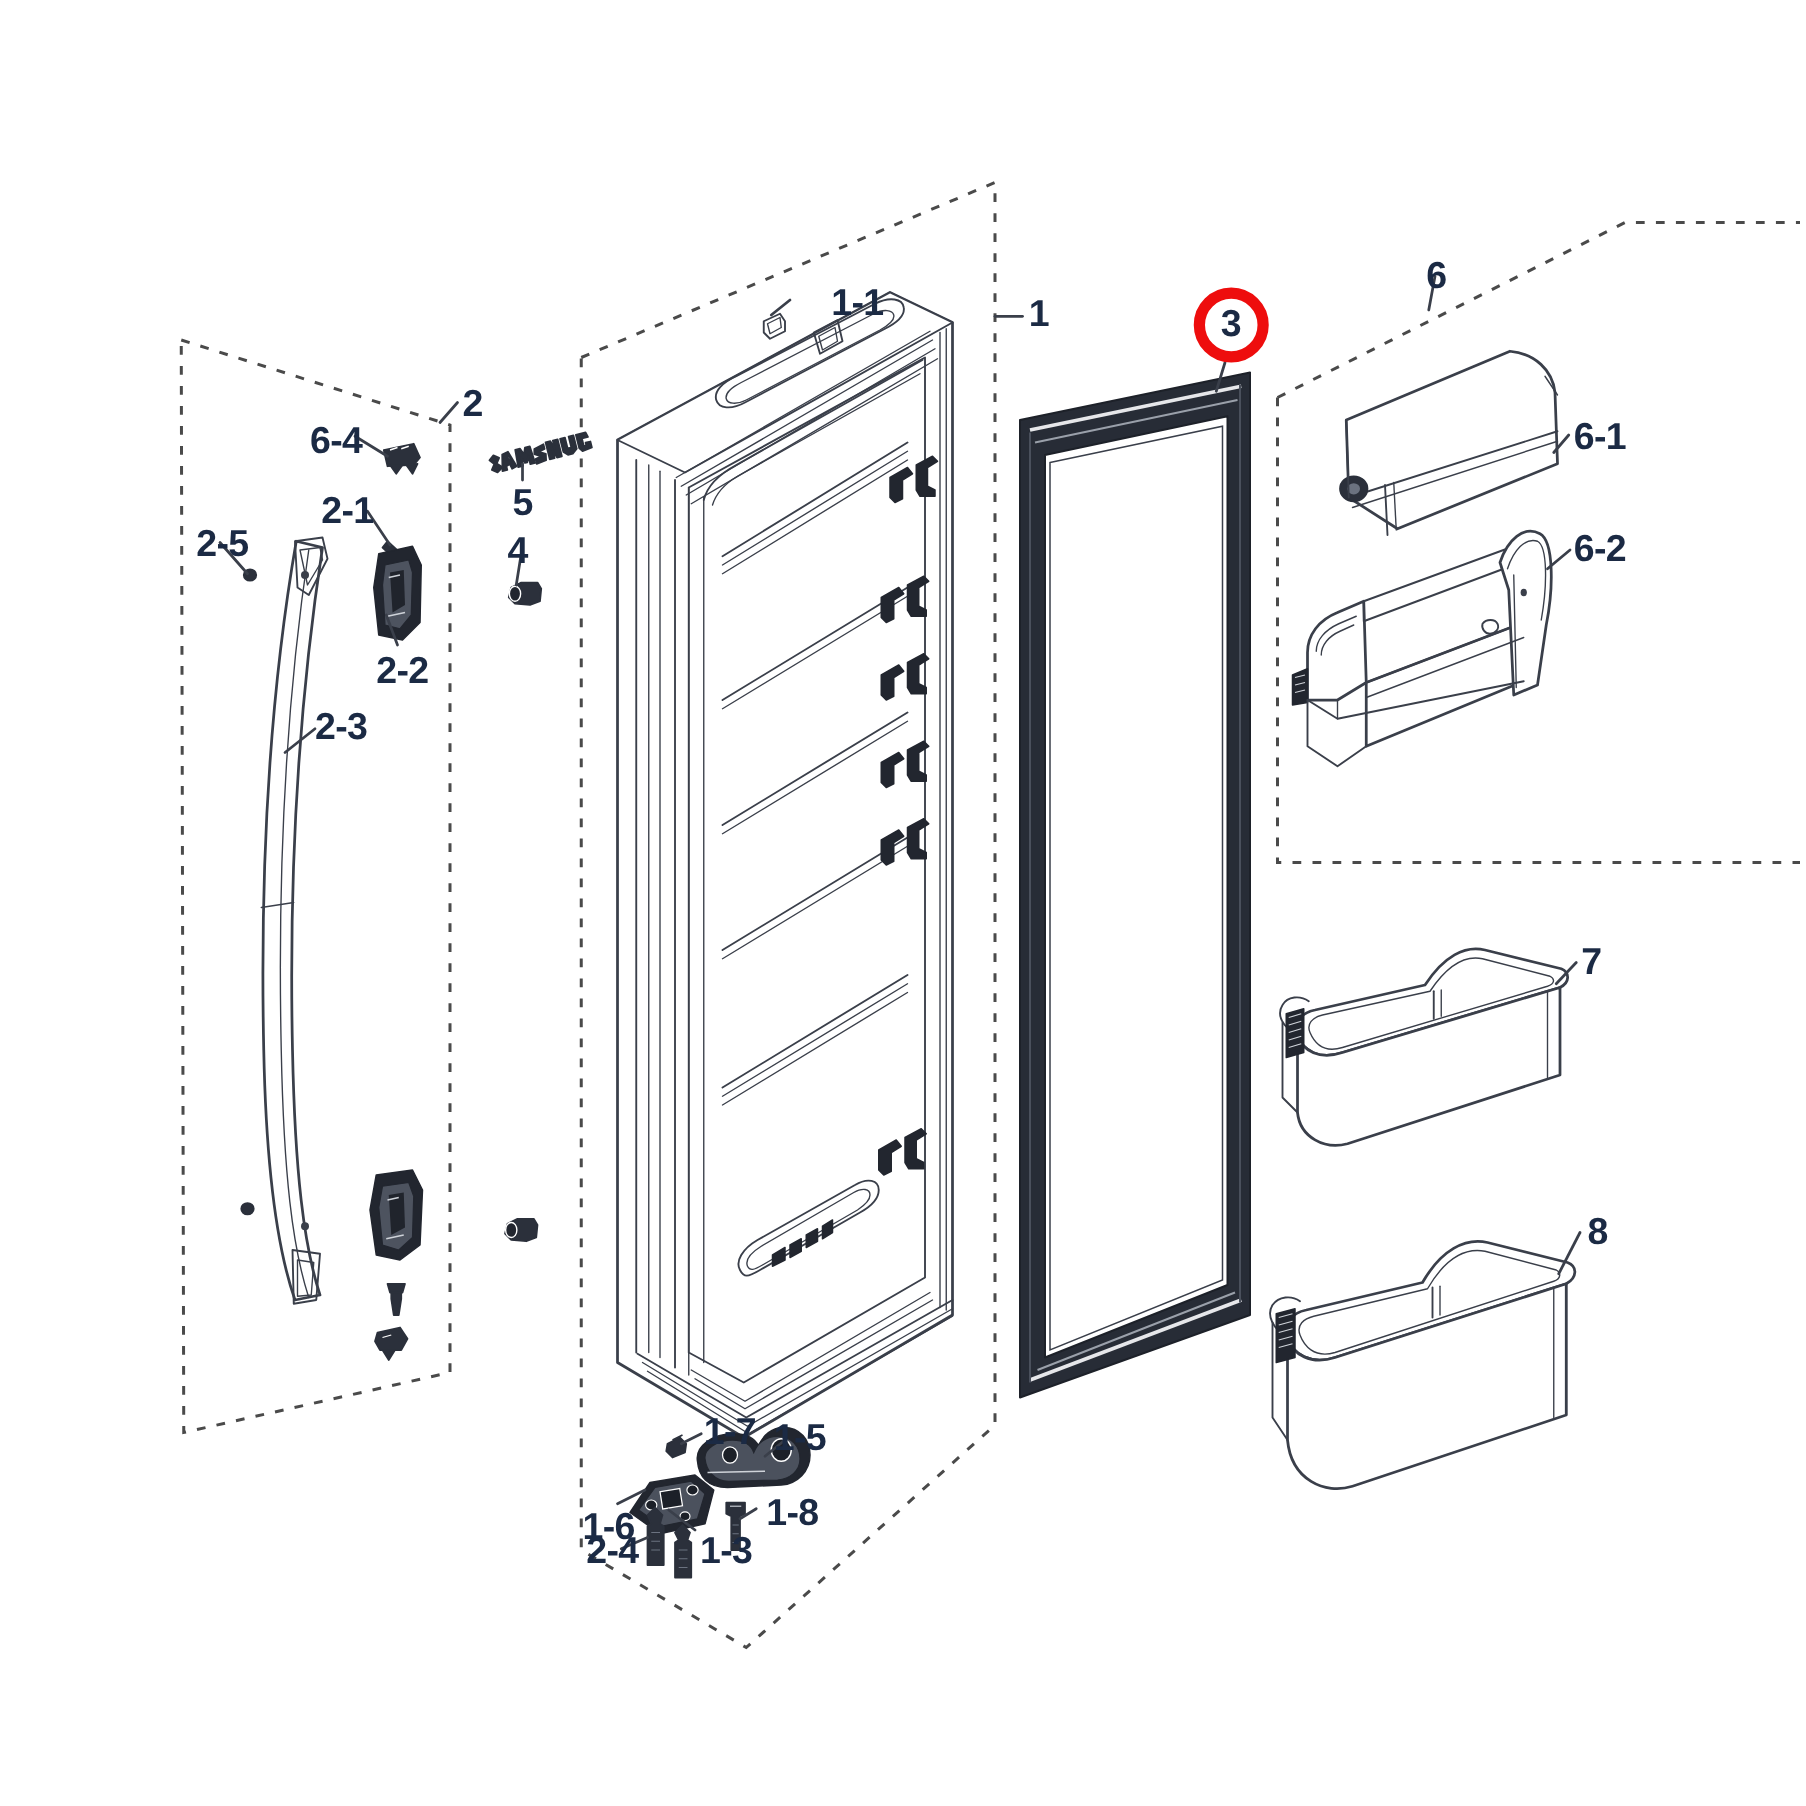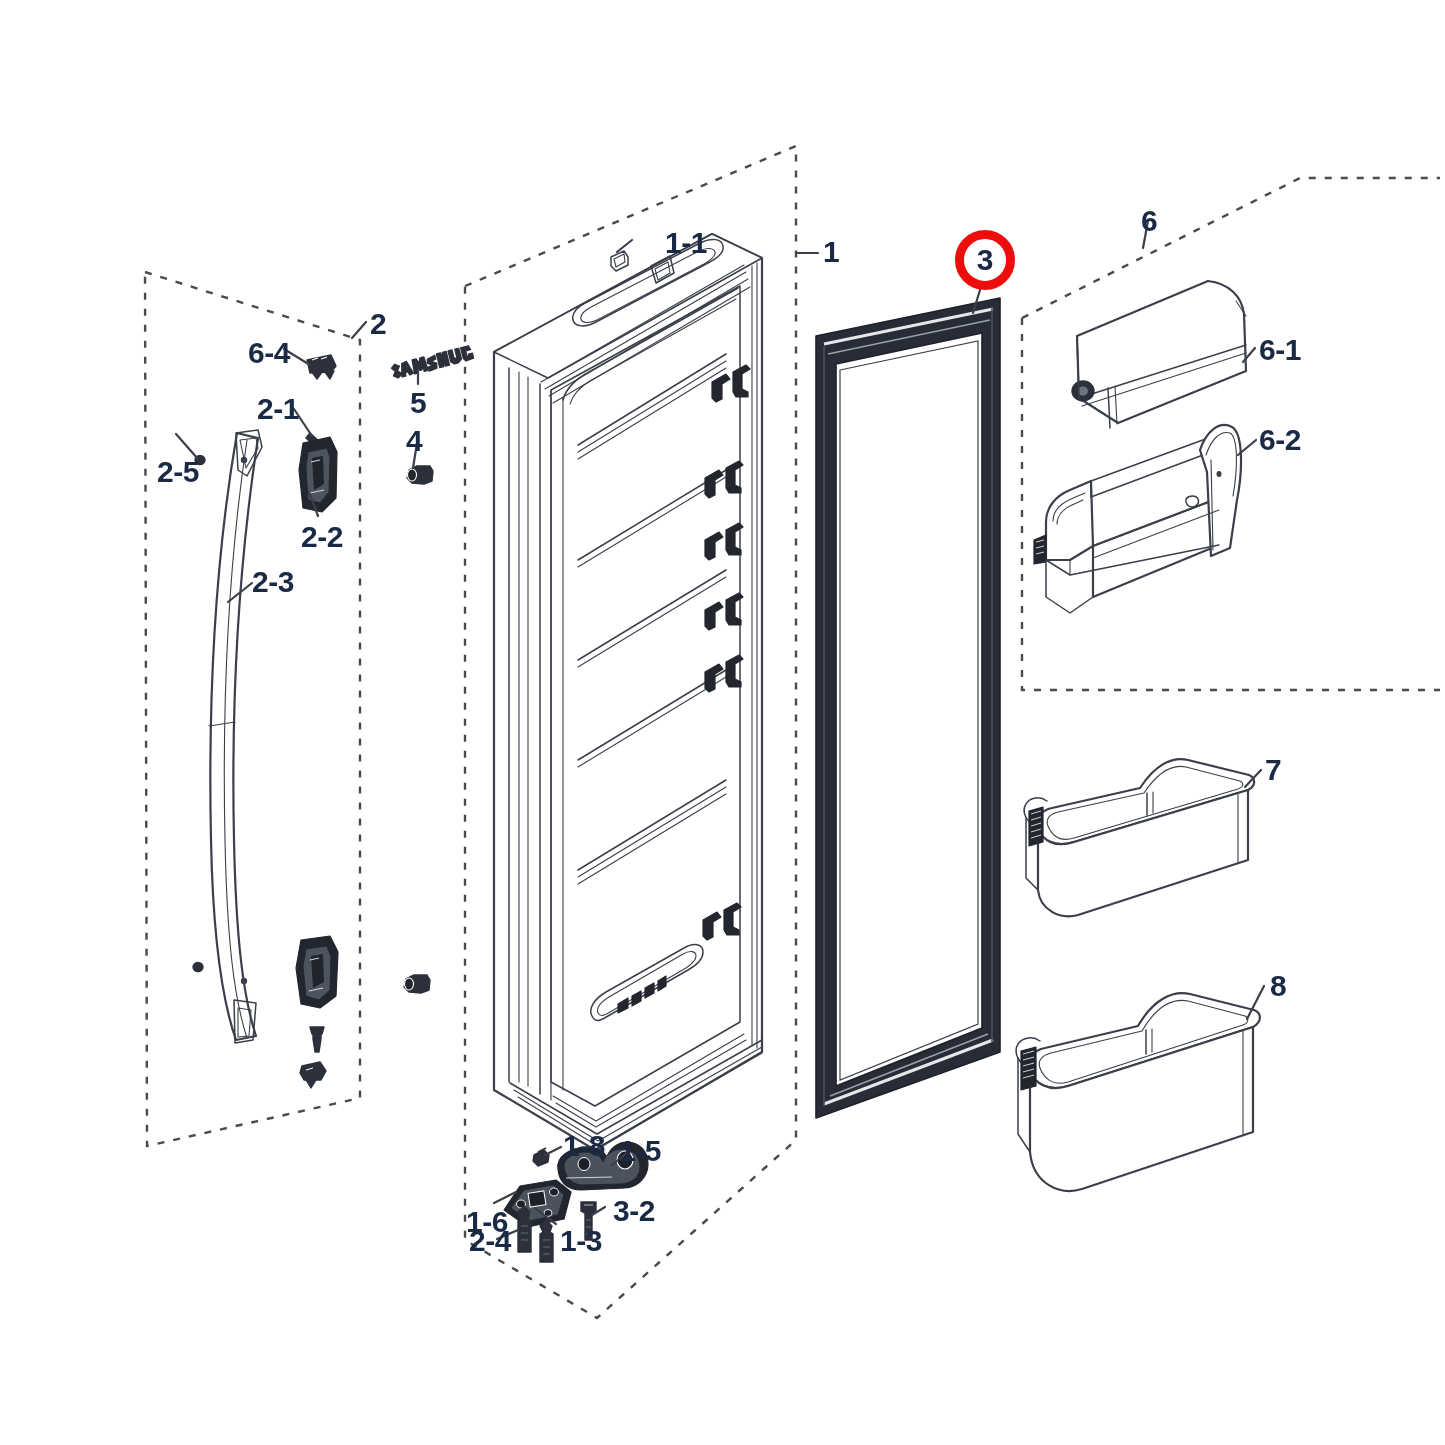--- a/index.html
+++ b/index.html
@@ -503,33 +503,33 @@
 
       <path class="lead" d="M 1264,986 L 1247,1019"></path>
 
       <path class="lead" d="M 980,290 L 973,313"></path>
     </g>
 
   </svg>
 
   <span class="callout-label" style="left:823px; top:237px;">1</span>
   <span class="callout-label" style="left:665px; top:228px;">1-1</span>
-  <span class="callout-label" style="left:613px; top:1196px;">3-2</span>
+  <span class="callout-label" style="left:613px; top:1196px;">1-8</span>
   <span class="callout-label" style="left:560px; top:1226px;">1-3</span>
   <span class="callout-label" style="left:469px; top:1226px;">2-4</span>
   <span class="callout-label" style="left:619px; top:1136px;">1-5</span>
   <span class="callout-label" style="left:466px; top:1207px;">1-6</span>
-  <span class="callout-label" style="left:563px; top:1131px;">1-8</span>
+  <span class="callout-label" style="left:563px; top:1131px;">1-7</span>
 
   <span class="callout-label" style="left:370px; top:309px;">2</span>
   <span class="callout-label" style="left:257px; top:394px;">2-1</span>
   <span class="callout-label" style="left:301px; top:522px;">2-2</span>
   <span class="callout-label" style="left:252px; top:567px;">2-3</span>
   <span class="callout-label" style="left:248px; top:338px;">6-4</span>
-  <span class="callout-label" style="left:157px; top:421px;margin-top:36px;">2-5</span>
+  <span class="callout-label" style="left:157px; top:421px;">2-5</span>
 
   <span class="callout-label" style="left:406px; top:426px;">4</span>
   <span class="callout-label" style="left:410px; top:388px;">5</span>
 
   <span class="callout-label" style="left:1141px; top:206px;">6</span>
   <span class="callout-label" style="left:1259px; top:335px;text-align:right;">6-1</span>
   <span class="callout-label" style="left:1259px; top:425px;">6-2</span>
   <span class="callout-label" style="left:1265px; top:755px;">7</span>
   <span class="callout-label" style="left:1270px; top:971px;">8</span>
 

